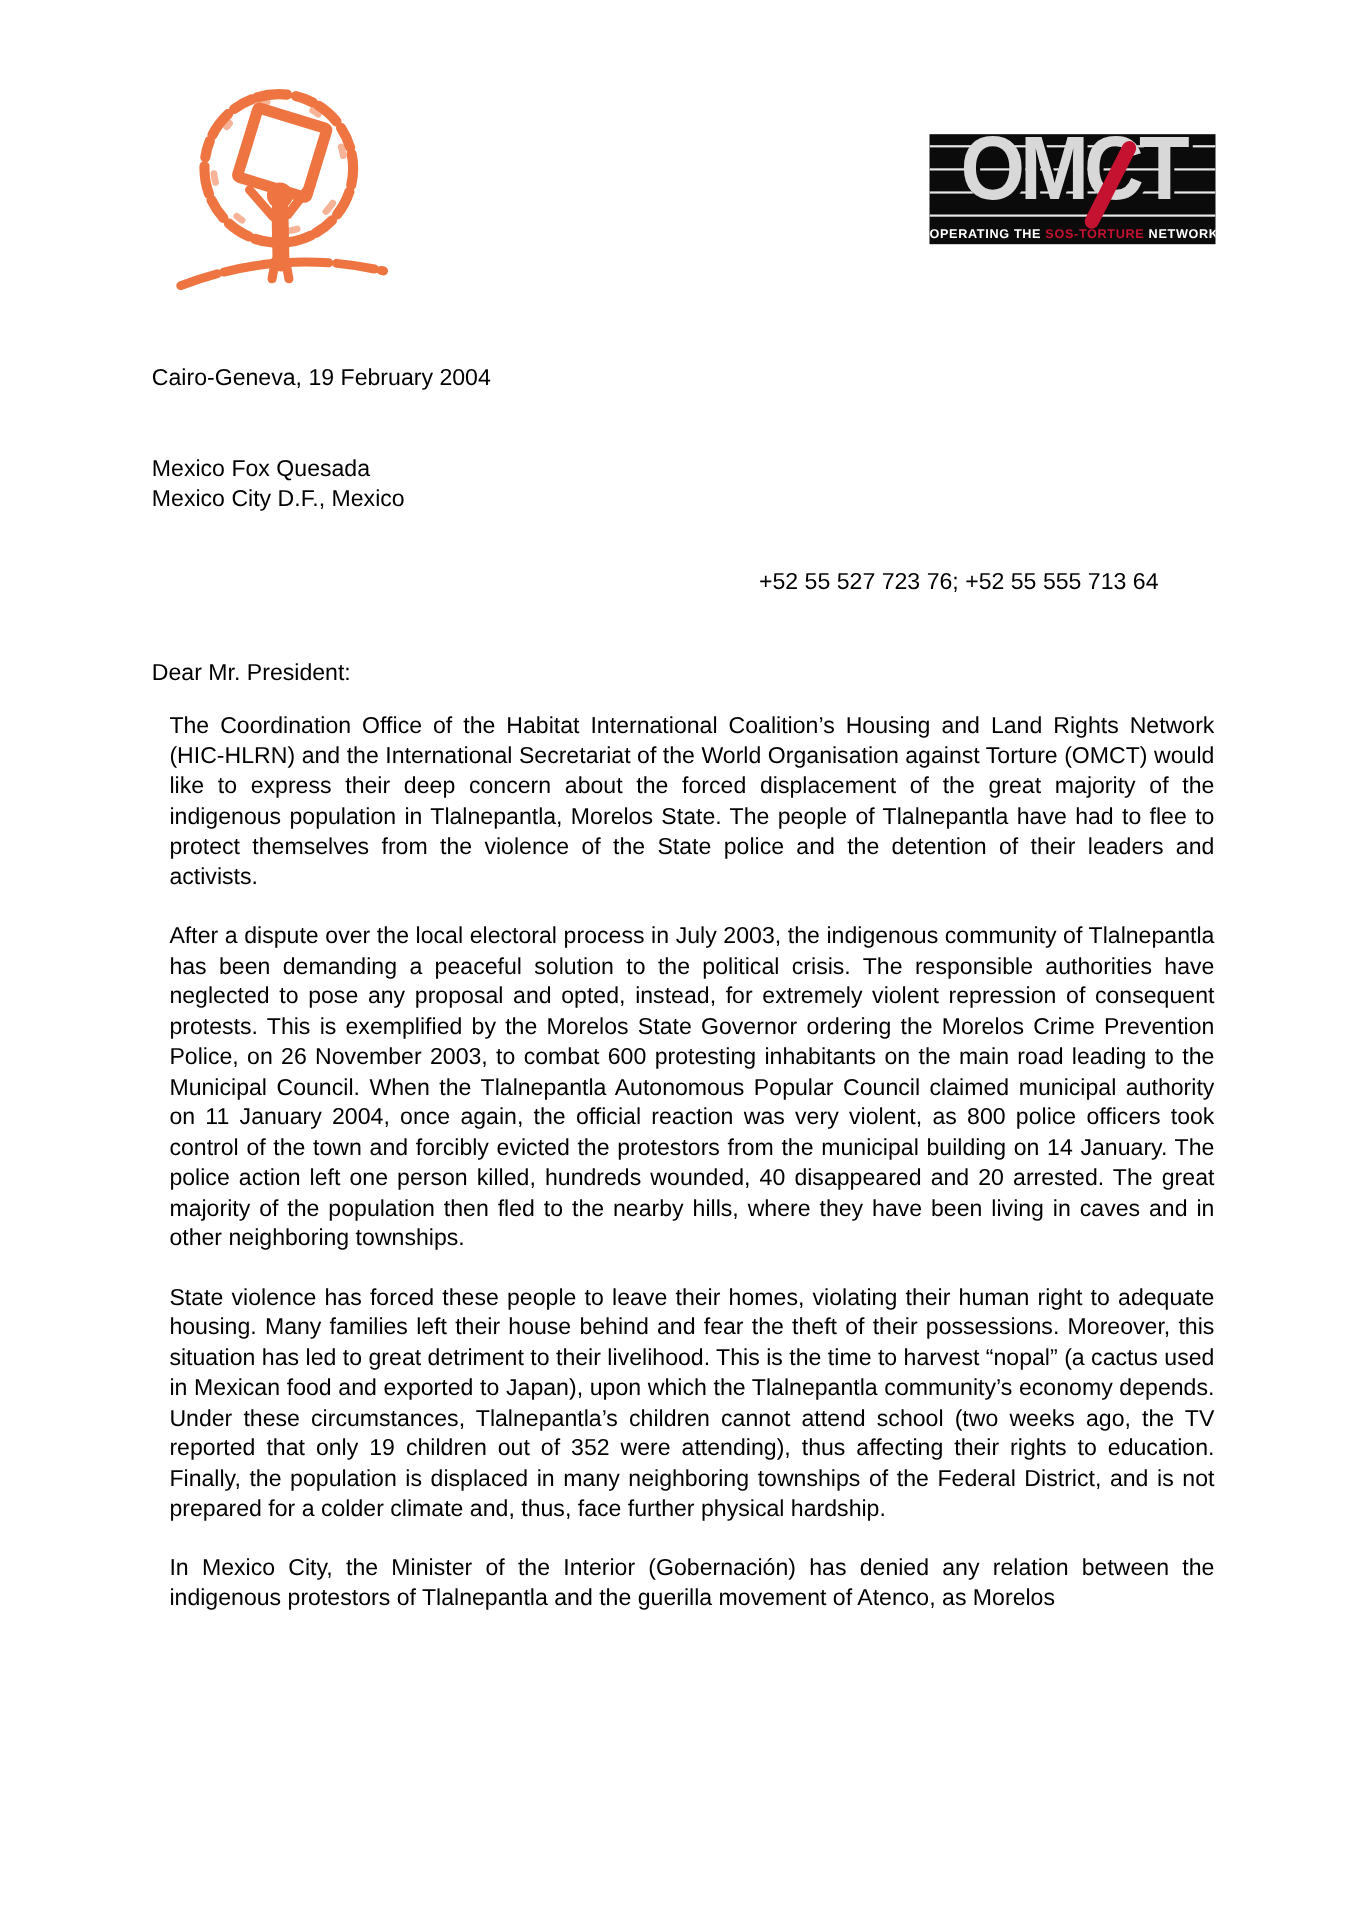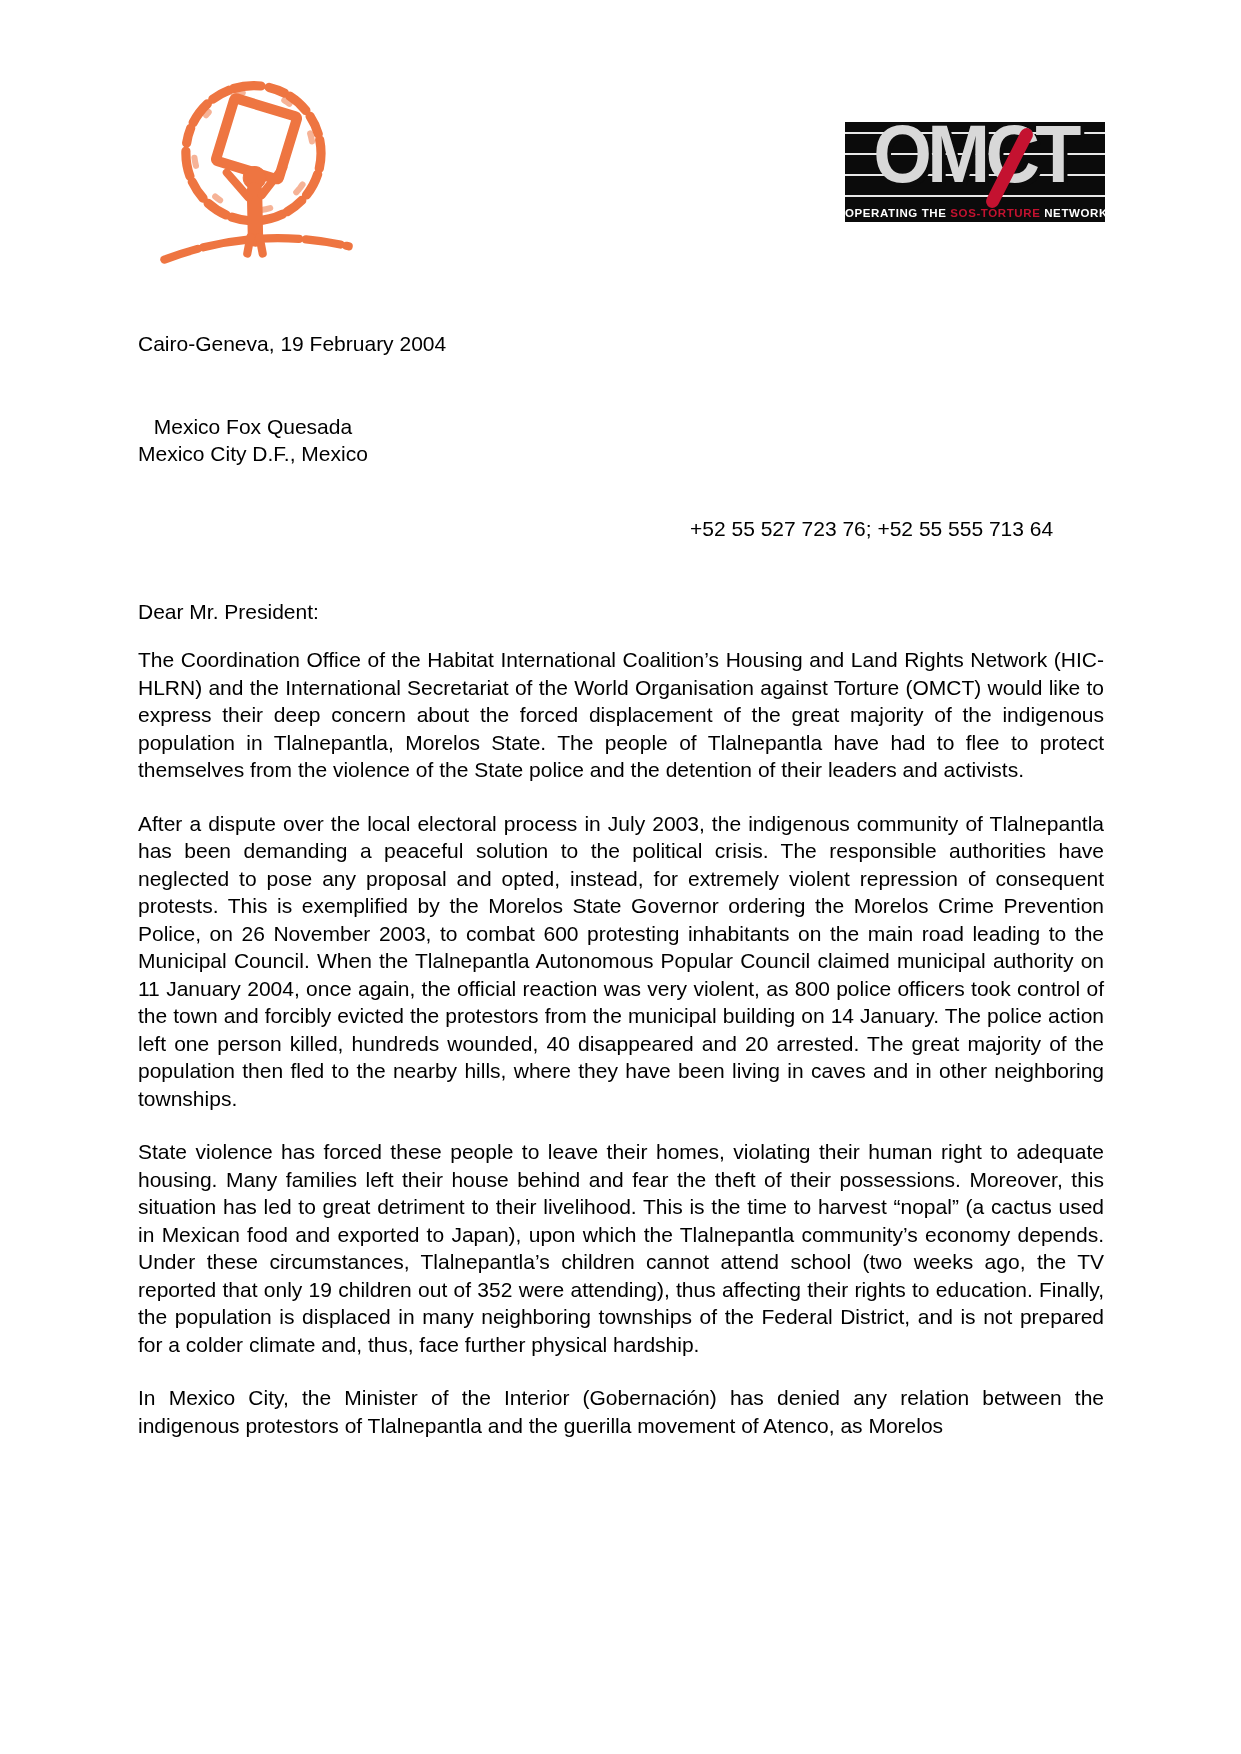--- a/index.html
+++ b/index.html
@@ -33,31 +33,31 @@
     transform:rotate(27deg);
     z-index:3;
   }
   .omct-tagline{
     position:absolute;left:0;bottom:3px;width:100%;
     text-align:center;z-index:4;
     font-weight:bold;font-size:11.5px;letter-spacing:0.6px;
     white-space:nowrap;
   }
   
-  .txt{position:absolute;font-size:21px;line-height:27px;text-align:center;}
+  .txt{position:absolute;font-size:21px;line-height:27px;}
   .dateline{left:138px;top:330px;}
   .recipient{left:138px;top:413px;}
   .fax{left:690px;top:515px;}
   .salutation{left:138px;top:598px;}
   .body-block{
     position:absolute;left:138px;top:646px;width:966px;
     font-size:21px;line-height:27.5px;
   }
   .body-block p{
-    margin:0 0 26px 0;
+    margin:0 0 26px 16px;
     text-align:justify;
   }
   .body-block p:last-child{margin-bottom:0;}
 </style>
 </head>
 <body>
 
 <div class="page">
 
   <svg class="hic-logo" viewBox="0 0 210 205" fill="none" xmlns="http://www.w3.org/2000/svg">

